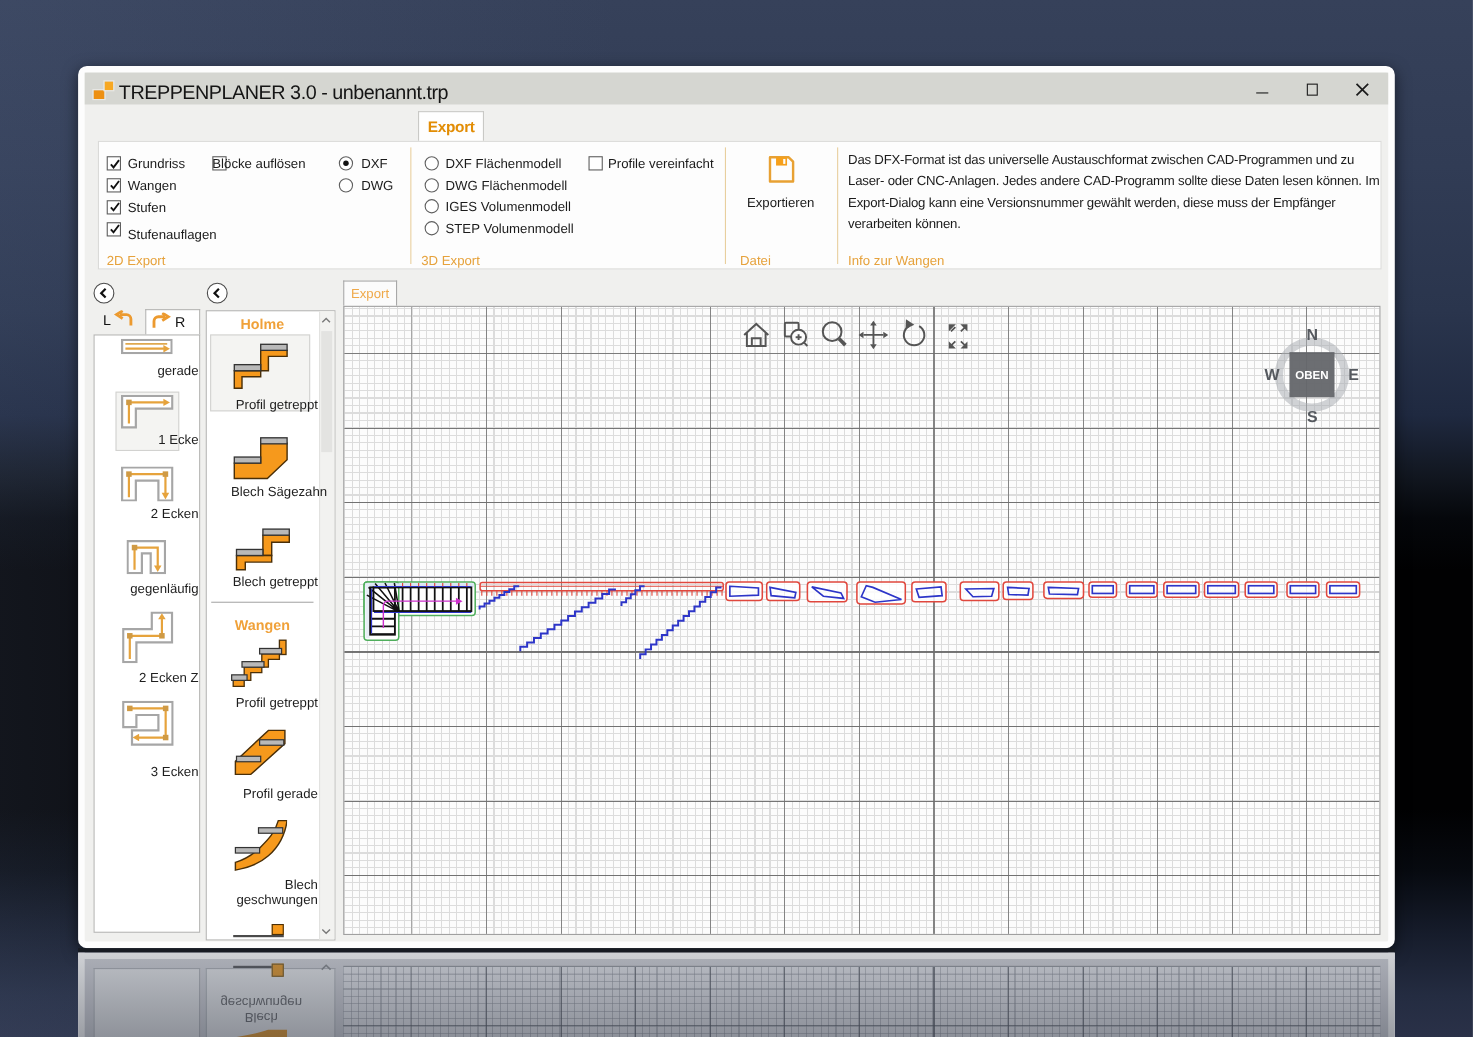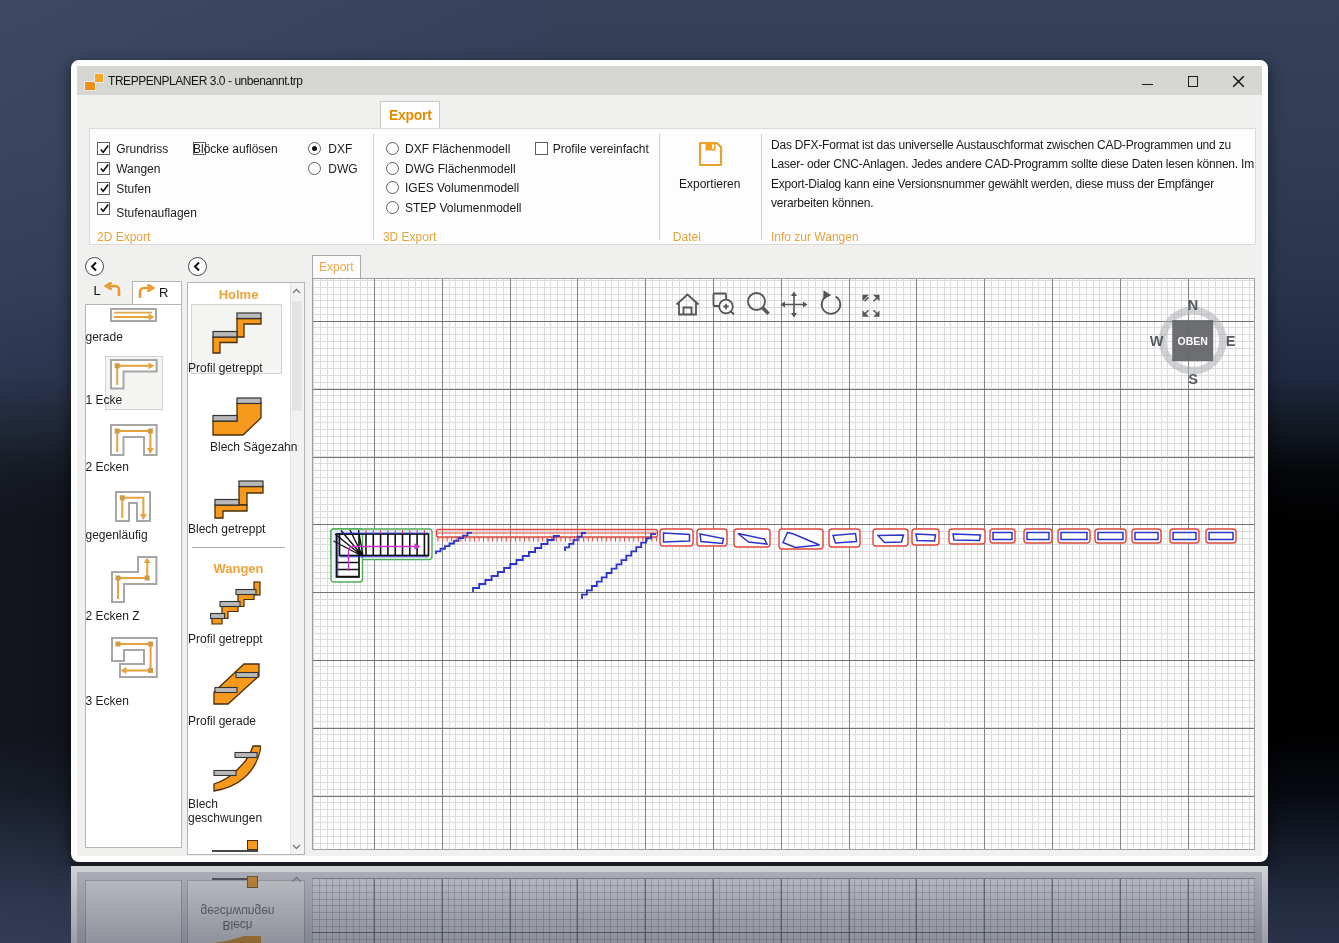--- a/index.html
+++ b/index.html
@@ -15,21 +15,21 @@
         #070a10 84%, #161c2b 90%, #242c41 96%, #2a3148 100%);
   }
   .abs { position:absolute; }
   #win {
     position:absolute; left:71px; top:60px; width:1197px; height:802px;
     background:#f0f0ee; border:6px solid #fdfdfd; border-radius:8px;
     box-shadow:0 4px 14px rgba(0,0,0,0.55);
   }
   
   #titlebar { position:absolute; left:0; top:0; width:1185px; height:29px; background:#d5d6d1; }
-  #title-text { position:absolute; left:31px; top:8px; font-size:12px; letter-spacing:-0.45px; color:#151515; }
+  #title-text { position:absolute; left:31px; top:8px; font-size:18px; letter-spacing:-0.45px; color:#151515; }
   .winbtn { position:absolute; }
   
   #tabstrip { position:absolute; left:0; top:29px; width:1185px; height:33px; background:#ebebe8; border-bottom:1px solid #d2d2cf; }
   .ribtab { position:absolute; top:9px; font-size:14px; letter-spacing:-0.3px; font-weight:bold; color:#f2a339; white-space:nowrap; }
   #exporttab { position:absolute; left:303.2px; top:34.6px; width:60.1px; height:28px; background:#fefefe; border:1px solid #c9c9c6; border-bottom:none; text-align:center; }
   #exporttab span { font-size:14px; letter-spacing:-0.3px; font-weight:bold; color:#e28d05; line-height:26px; }
   
   #ribbon { position:absolute; left:12px; top:62px; width:1166.5px; height:116.5px; background:#fdfdfd; border:1px solid #dadad8; }
   .cb { position:absolute; width:13px; height:13px; border:1px solid #5e5e5e; background:#fff; }
   .cb svg { position:absolute; left:0.5px; top:0.5px; }
@@ -38,21 +38,21 @@
   .rlab { position:absolute; font-size:12px; color:#1b1b1b; white-space:nowrap; }
   .glab { position:absolute; font-size:12px; color:#e6a23c; white-space:nowrap; }
   .vsep { position:absolute; top:5px; height:106px; width:1px; background:#e8cf9e; }
   #infotext { position:absolute; left:681px; top:7px; width:485px; letter-spacing:-0.2px; font-size:12px; color:#1b1b1b; line-height:19.3px; overflow:hidden; height:80px; }
   
   .circbtn { position:absolute; width:19px; height:19px; border-radius:50%; border:1.5px solid #4a4a4a; background:#fff; }
   #p1tabL { position:absolute; left:8.6px; top:214.3px; width:46px; height:23px; }
   #p1tabR { position:absolute; left:55px; top:215.4px; width:49.8px; height:23.3px; background:#fff; border:1px solid #b5b5b3; border-bottom:none; }
   #panel1 { position:absolute; left:7.5px; top:237.7px; width:97.3px; height:544.3px; background:#fff; border:1px solid #b5b5b3; }
   #panel2 { position:absolute; left:110px; top:215.5px; width:117.5px; height:573.5px; background:#fff; border:1px solid #b5b5b3; }
-  .ilab { position:absolute; font-size:12px; color:#1e1e1e; text-align:left; white-space:nowrap; }
+  .ilab { position:absolute; font-size:12px; color:#1e1e1e; text-align:right; white-space:nowrap; }
   .olab { position:absolute; font-size:13px; font-weight:bold; color:#f0a139; text-align:center; white-space:nowrap; }
   .selbox { position:absolute; background:#f4f4f2; border:1px solid #d2d2d0; }
   
   #ctab { position:absolute; left:235px; top:188.8px; width:48.7px; height:23px; background:#fbfbfb; border:1px solid #a8a8a8; border-bottom:none; }
   #ctab span { position:absolute; left:0; top:4px; width:100%; text-align:center; font-size:12px; color:#efa94a; }
   #canvas {
     position:absolute; left:235px; top:211.8px; width:943px; height:572.2px;
     background-color:#fcfcfc;
     background-image:
       repeating-linear-gradient(to right, rgba(110,110,110,0.8) 0px, rgba(110,110,110,0.8) 1px, transparent 1px, transparent 67.8px),

